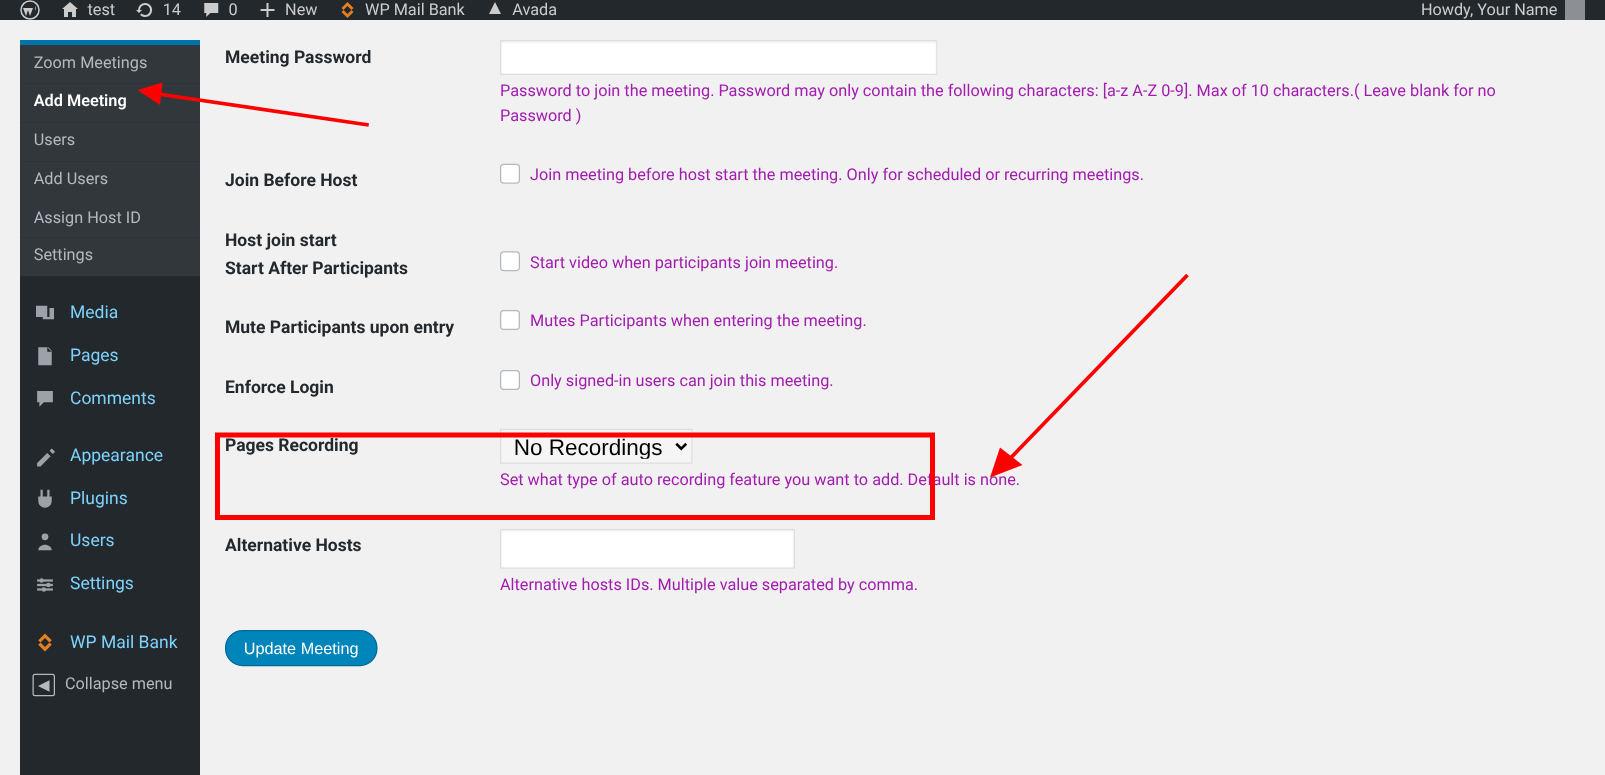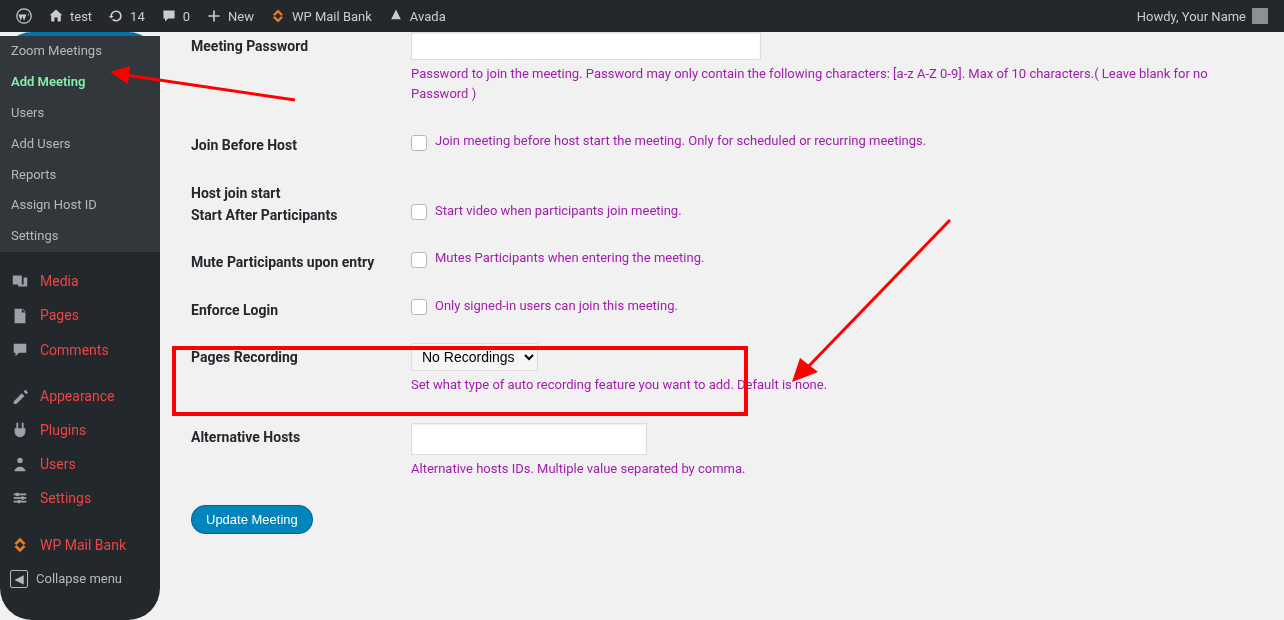--- a/index.html
+++ b/index.html
@@ -11,118 +11,116 @@
       width: 1284px;
       height: 620px;
       overflow: hidden;
       position: relative;
     }
 
     
     .adminbar {
       background: #23282d;
       color: #b4b9be;
-      height: 32px;
+      height: 16px;
       display: flex;
       align-items: center;
       padding: 0 8px;
       font-size: 13px;
     }
     .adminbar-left { display: flex; align-items: center; gap: 0; }
     .adminbar-right { margin-left: auto; display: flex; align-items: center; gap: 6px; }
     .ab-item { display: flex; align-items: center; gap: 6px; padding: 0 8px; height: 32px; cursor: pointer; color: #ccc;}
     .ab-icon { font-family: monospace; display: inline-flex; align-items: center; justify-content: center; }
     .ab-icon svg { width: 16px; height: 16px; fill: currentColor; }
     .avatar-square { width: 16px; height: 16px; background: #8c8f94; }
 
     
     .sidebar {
       position: absolute;
       top: 32px;
-      left: 0;
+      left: 16px;
       width: 160px;
       bottom: 0;
       background: #23282d;
       border-top: 4px solid #0073aa;
       color: #ddd;
-      border-radius: 32px;
     }
     .sidebar a {
       display: flex;
       align-items: center;
       gap: 10px;
       padding: 8px 10px;
-      color: #ef4444;
+      color: #7dd3fc;
       text-decoration: none;
       font-size: 14px;
       line-height: 1.3;
     }
     .sidebar .sub-item {
       background: #32373c;
       padding: 7px 11px;
       font-size: 13px;
       color: #b4b9be;
     }
     .sidebar .sub-item.active {
-      color: #86efac;
+      color: #ffffff;
       font-weight: 600;
     }
     .sidebar .sep { height: 12px; }
     .menu-icon { width: 20px; display: inline-flex; justify-content: center; color: #9ca2a7; }
     .menu-icon svg { width: 18px; height: 18px; fill: currentColor; }
     .collapse-row { display: flex; align-items: center; gap: 8px; padding: 8px 10px; color: #b4b9be; cursor: pointer; font-size: 13px;}
     .collapse-icon { 
       width: 18px; height: 18px; border: 1px solid #b4b9be; border-radius: 2px; display: inline-flex; align-items: center; justify-content: center; font-size: 12px;
     }
 
     
     .content {
       position: absolute;
       top: 32px;
       left: 160px;
       right: 0;
       bottom: 0;
       background: #f1f1f1;
       padding: 0 20px 0 20px;
       overflow: hidden;
-      margin-left: 11px;
     }
     .form-row { display: flex; align-items: flex-start; padding: 0; margin-bottom: 0;}
     .form-label {
       width: 220px;
       font-weight: 700;
       color: #23282d;
       font-size: 14px;
       padding-top: 6px;
     }
     .form-field { flex: 1; padding: 0 0 28px 0; }
     .desc {
       color: #a21caf;
       font-size: 13px;
       line-height: 1.5;
       margin-top: 4px;
     }
-    .check-row { display: flex; align-items: flex-end; gap: 8px; }
+    .check-row { display: flex; align-items: flex-start; gap: 8px; }
     .check-row .desc { margin-top: 0; }
     input[type="text"] {
       border: 1px solid #ddd;
       border-radius: 0;
       padding: 4px 8px;
       font-size: 14px;
       background: #fff;
       box-shadow: inset 0 1px 2px rgba(0,0,0,0.07);
     }
     .pwd-input { width: 350px; height: 28px; }
     .alt-input { width: 236px; height: 32px; }
     input[type="checkbox"] {
       width: 16px; height: 16px; border: 1px solid #b4b9be; border-radius: 3px; background: #fff;
       appearance: none;
     }
     select {
-      border: 1px solid #ddd; background: #f5f5f5; padding: 3px 6px; font-size: 14px; height: 28px;
+      border: 1px solid #ddd; background: #f5f5f5; padding: 3px 6px; font-size: 18px; height: 28px;
     }
     .highlight-box {
       border: 4px solid #ff0000;
       position: absolute;
       pointer-events: none;
       z-index: 50;
     }
     .btn-primary {
       background: #0085ba;
       border: 1px solid #006799;
@@ -207,21 +205,20 @@
       <span class="avatar-square"></span>
     </div>
   </div>
 </div>
 
 <div class="sidebar">
   <a class="sub-item">Zoom Meetings</a>
   <a class="sub-item active">Add Meeting</a>
   <a class="sub-item">Users</a>
   <a class="sub-item">Add Users</a>
-  <a class="sub-item">Reports</a>
   <a class="sub-item">Assign Host ID</a>
   <a class="sub-item">Settings</a>
 
   <div class="sep"></div>
   <a>
       <span class="menu-icon">
         <svg viewBox="0 0 20 20">
           <path d="M2 4h10v10H2zM14 6h4v10H8v-2h6z"></path>
         </svg>
       </span>

